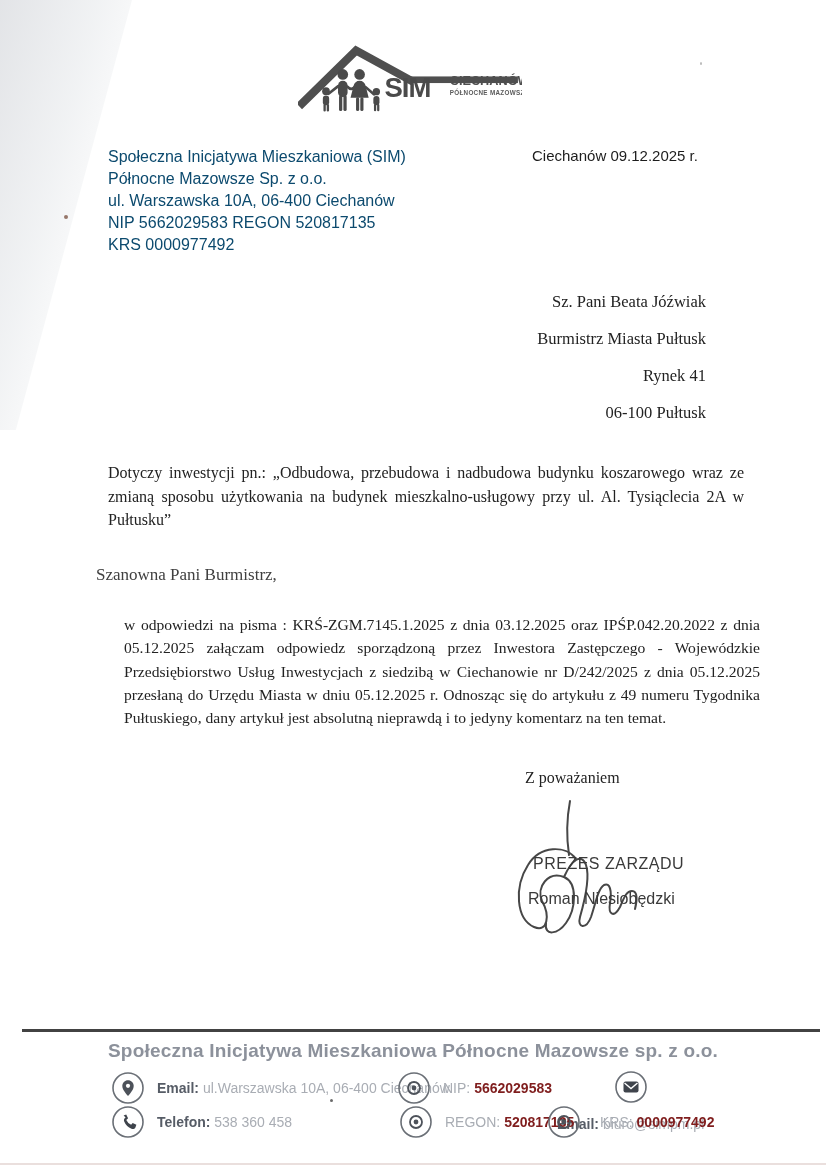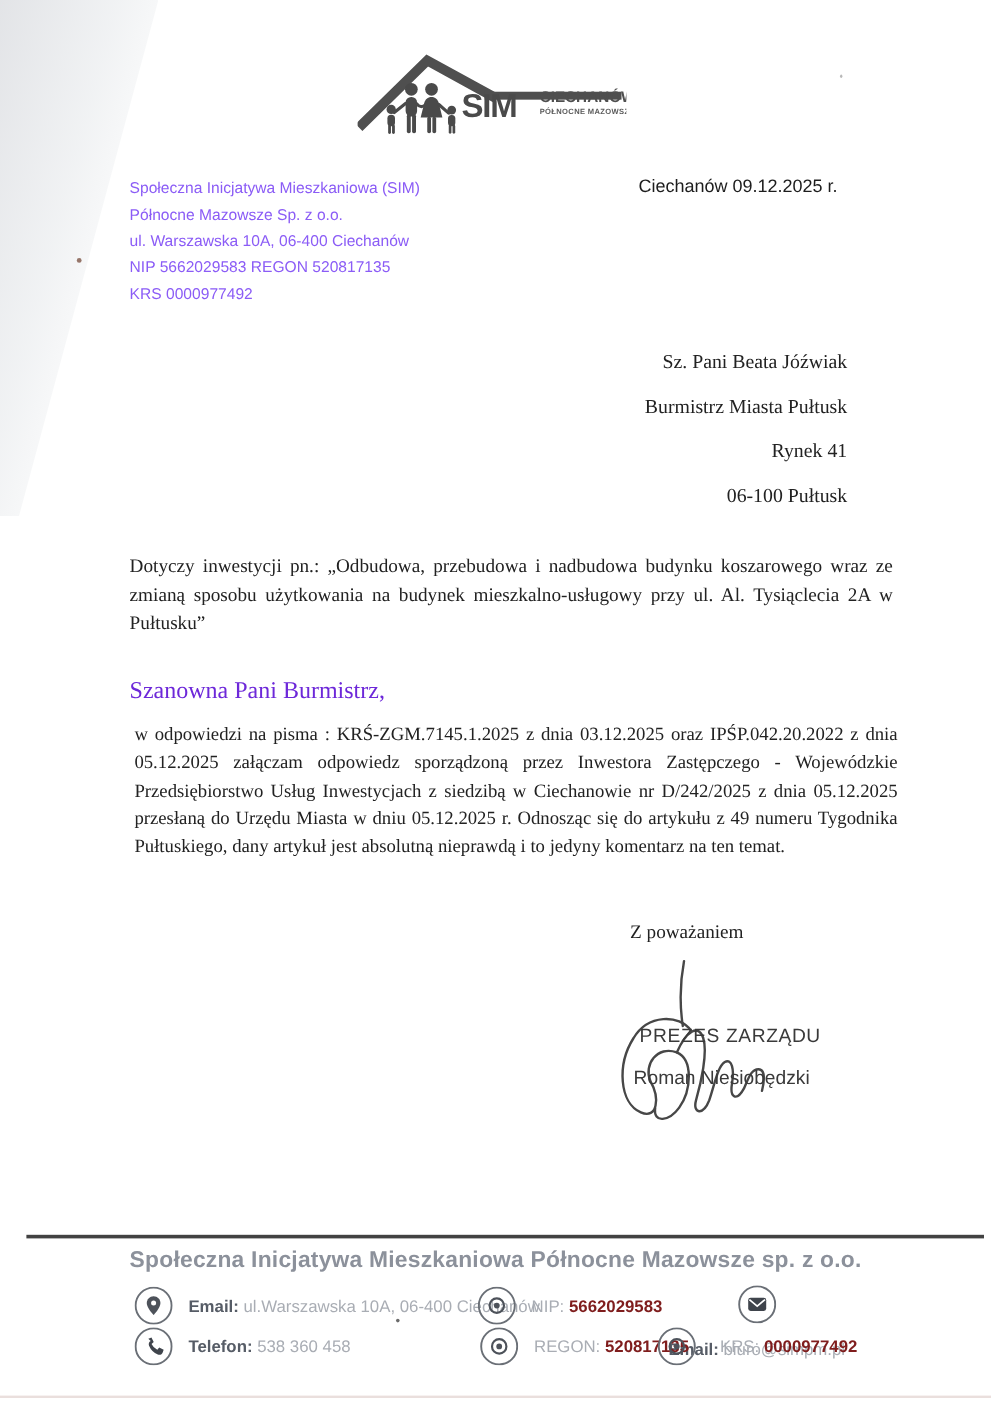--- a/index.html
+++ b/index.html
@@ -21,46 +21,46 @@
   .speck{position:absolute;border-radius:50%;pointer-events:none;}
   .bottom-edge{position:absolute;left:0;top:1163px;width:826px;height:2px;background:#eadfdd;}
 
   
   .logo{position:absolute;left:298px;top:44px;width:224px;height:72px;}
 
   
   .sender{
     position:absolute;left:108px;top:146px;
     font-family:"Liberation Sans", sans-serif;
-    font-size:13px;line-height:22px;color:#8b5cf6;
+    font-size:16px;line-height:22px;color:#0c4a6e;
   }
   .dateline{
     position:absolute;left:532px;top:147px;
     font-family:"Liberation Sans", sans-serif;
     font-size:15px;color:#1d1d1d;
   }
 
   
   .recipient{
     position:absolute;left:400px;top:283px;width:306px;
     text-align:right;font-size:16.5px;line-height:37px;color:#222;
   }
 
   .subject{
     position:absolute;left:108px;top:461px;width:636px;
     font-size:16px;line-height:23.5px;text-align:justify;color:#222;
   }
   .salutation{
-    position:absolute;left:108px;top:565px;
-    font-size:20px;color:#6d28d9;
+    position:absolute;left:96px;top:565px;
+    font-size:17px;color:#404040;
   }
   .body-par{
     position:absolute;left:108px;top:597px;width:636px;
     font-size:15.6px;line-height:23.3px;text-align:justify;color:#222;
-    margin:4px;
+    margin:16px;
   }
 
   .closing{
     position:absolute;left:525px;top:769px;
     font-size:16px;color:#222;
   }
   .sig-scribble{position:absolute;left:500px;top:797px;width:152px;height:142px;}
   .sig-title{
     position:absolute;left:533px;top:855px;
     font-family:"Liberation Sans", sans-serif;

